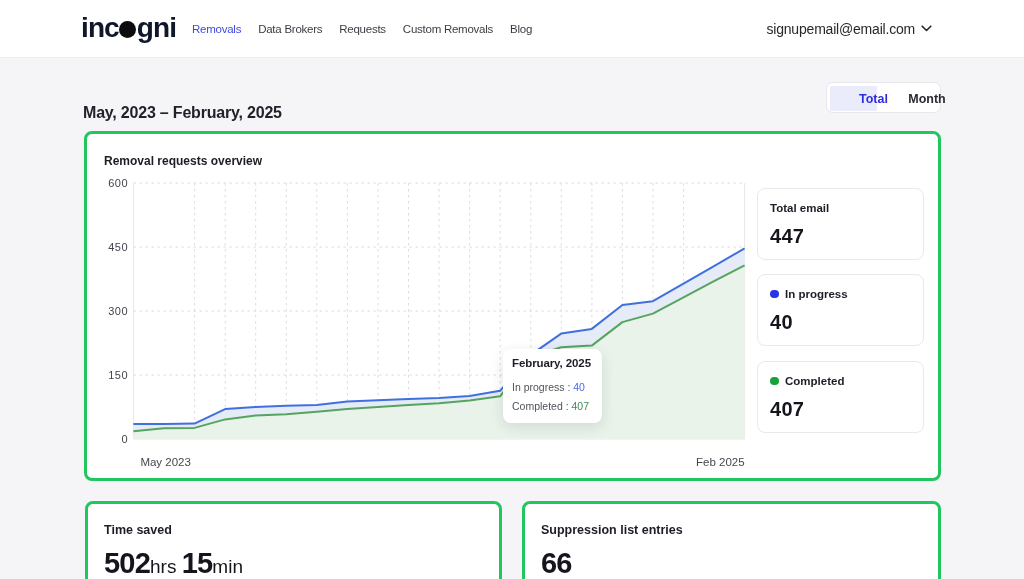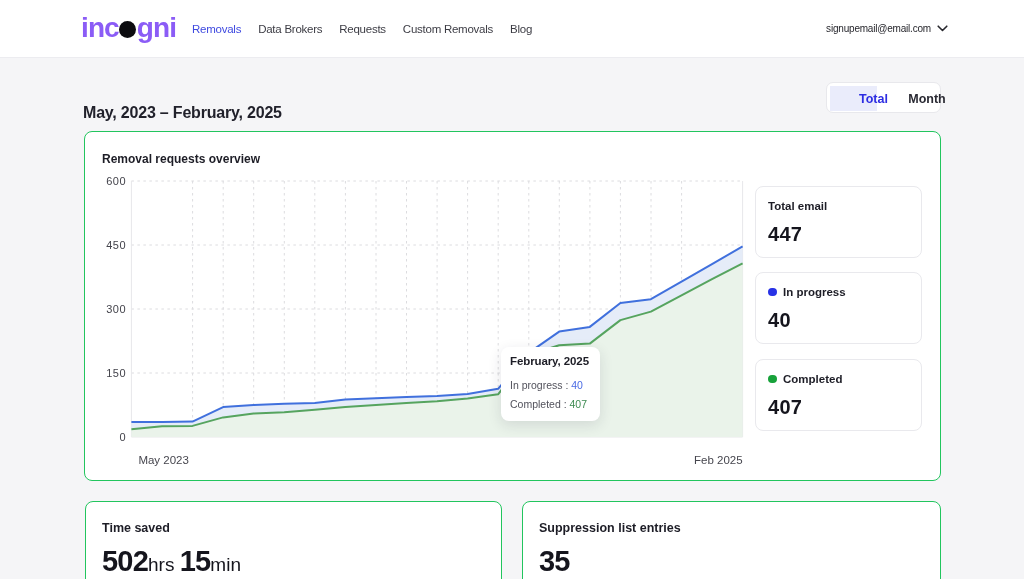--- a/index.html
+++ b/index.html
@@ -1,38 +1,38 @@
 <!DOCTYPE html>
 <html><head>
 <meta charset="utf-8">
 <style>
 * { margin:0; padding:0; box-sizing:border-box; }
 html,body { width:1024px; height:579px; overflow:hidden; background:#f5f5f7;
   font-family:"Liberation Sans", sans-serif; }
 .header { position:absolute; left:0; top:0; width:1024px; height:58px;
   background:#fff; border-bottom:1px solid #ececf0; }
 .logo { position:absolute; left:81px; top:11.5px; font-size:28px; font-weight:bold;
-  letter-spacing:-0.9px; color:#8b5cf6;text-align:right; }
+  letter-spacing:-0.9px; color:#0f172a;text-align:right; }
 .logo .dot { display:inline-block; width:17px; height:17px; background:#0c0c10;
   border-radius:50%; margin:0 0.5px; vertical-align:-1.5px; }
 .nav { position:absolute; left:192px; top:0; height:57px; display:flex;
   align-items:center; gap:17px; font-size:11.5px; letter-spacing:-0.25px; color:#3c3c44; }
 .nav .active { color:#3f4ae0; }
-.account { position:absolute; right:76px; top:0; height:57px; display:flex;
-  align-items:center; gap:6px; font-size:10px; letter-spacing:-0.2px; color:#27272d;text-align:center; }
+.account { position:absolute; right:92px; top:0; height:57px; display:flex;
+  align-items:center; gap:6px; font-size:14px; letter-spacing:-0.2px; color:#27272d;text-align:center; }
 .titlerow { position:absolute; left:84px; top:82px; width:857px; }
 h1 { font-size:16px; letter-spacing:-0.2px; font-weight:bold; color:#21212b;
   position:absolute; left:-1px; top:6px;margin-top:16px; }
 .toggle { position:absolute; right:0; top:0; height:31px; background:#fff;
   border:1px solid #e8e8ec; border-radius:7px; display:flex; padding:3px; }
 .toggle .seg { height:25px; border-radius:0; font-size:12.5px; font-weight:bold;
   display:flex; align-items:center; justify-content:center;padding-left:40px; }
 .toggle .t { width:47px; background:#eaecfb; color:#2d2de2; }
 .toggle .m { width:60px; color:#2a2a33; }
-.card { position:absolute; background:#fff; border:1px solid #22c55e;
+.card { position:absolute; background:#fff; border:3px solid #22c55e;
   border-radius:8px; }
 .chartcard { left:84px; top:131px; width:857px; height:350px; }
 .chartcard h2 { position:absolute; left:17px; top:20px; font-size:12px;
   font-weight:bold; color:#1d1d26; }
 .statcard { position:absolute; left:670px; width:167px; height:72px;
   background:#fff; border:1px solid #e9e9ed; border-radius:8px; padding:13px 12px; }
 .statcard .lab { font-size:11.5px; font-weight:bold; color:#1d1d26;
   display:flex; align-items:center; gap:6.5px; }
 .statcard .dotb { width:8.5px; height:8.5px; border-radius:50%; background:#2832e6; }
 .statcard .dotg { width:8.5px; height:8.5px; border-radius:50%; background:#17a23a; }
@@ -139,14 +139,14 @@
       <div class="lab"><span class="dotg"></span>Completed</div>
       <div class="val">407</div>
     </div>
 </div>
 <div class="card bcard" style="left:85px; width:417px;">
   <div class="lab">Time saved</div>
   <div class="num"><span class="big">502</span><span class="small">hrs </span><span class="big">15</span><span class="small">min</span></div>
 </div>
 <div class="card bcard" style="left:522px; width:419px;">
   <div class="lab">Suppression list entries</div>
-  <div class="num"><span class="big">35</span></div>
+  <div class="num"><span class="big">66</span></div>
 </div>
 
 </body></html>

